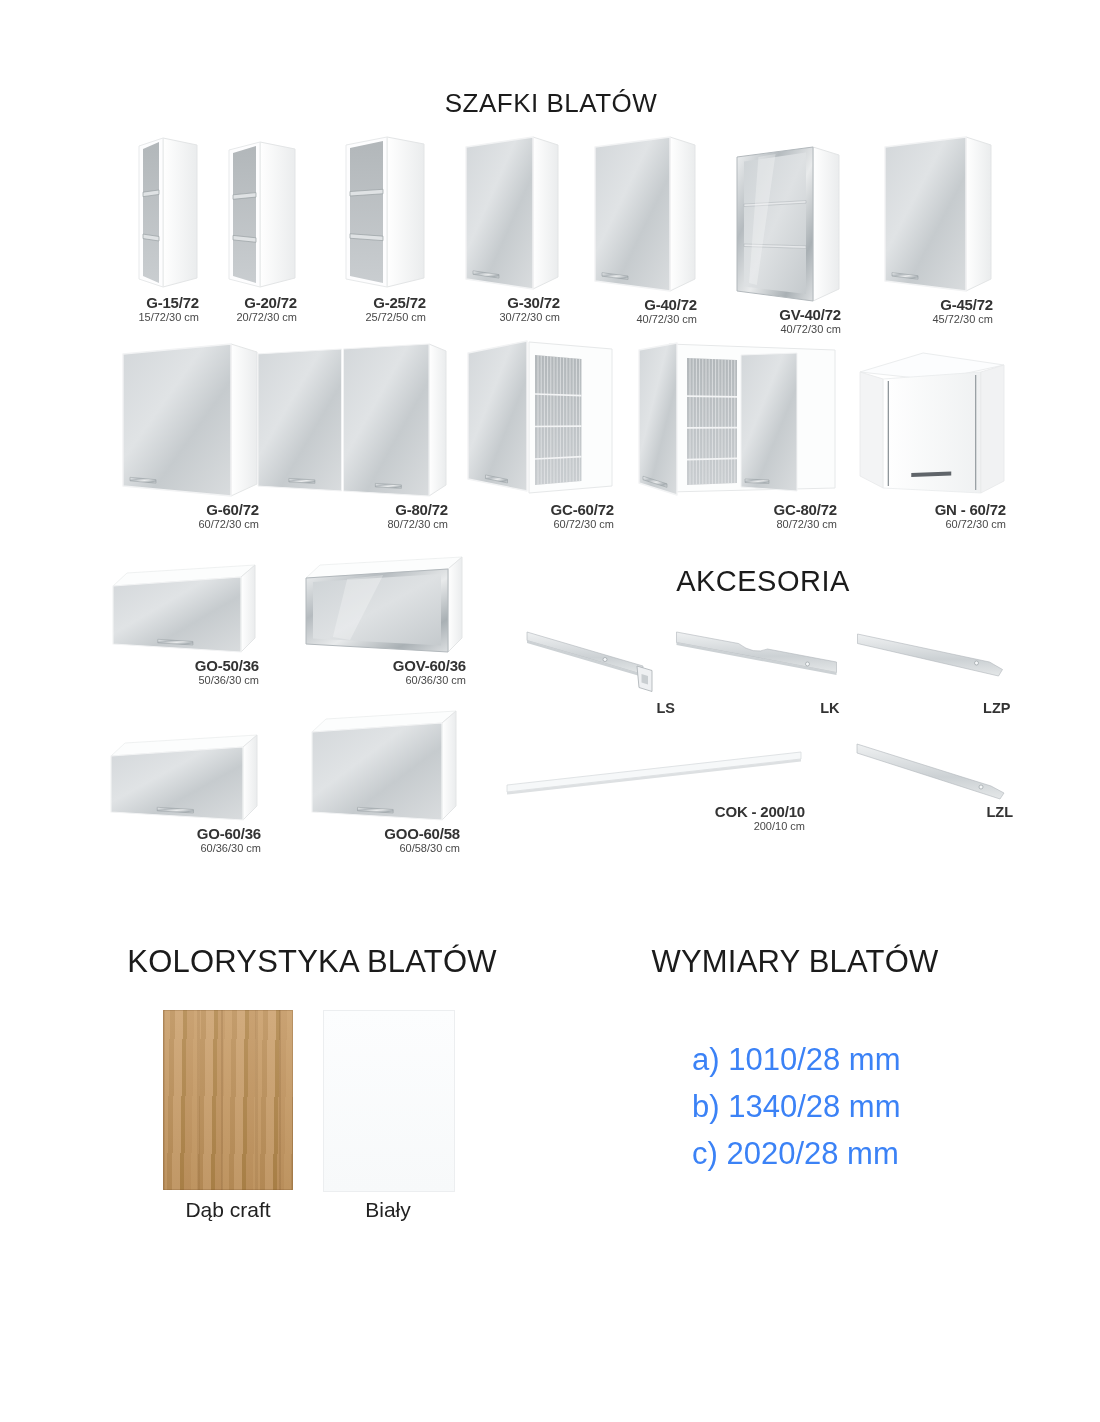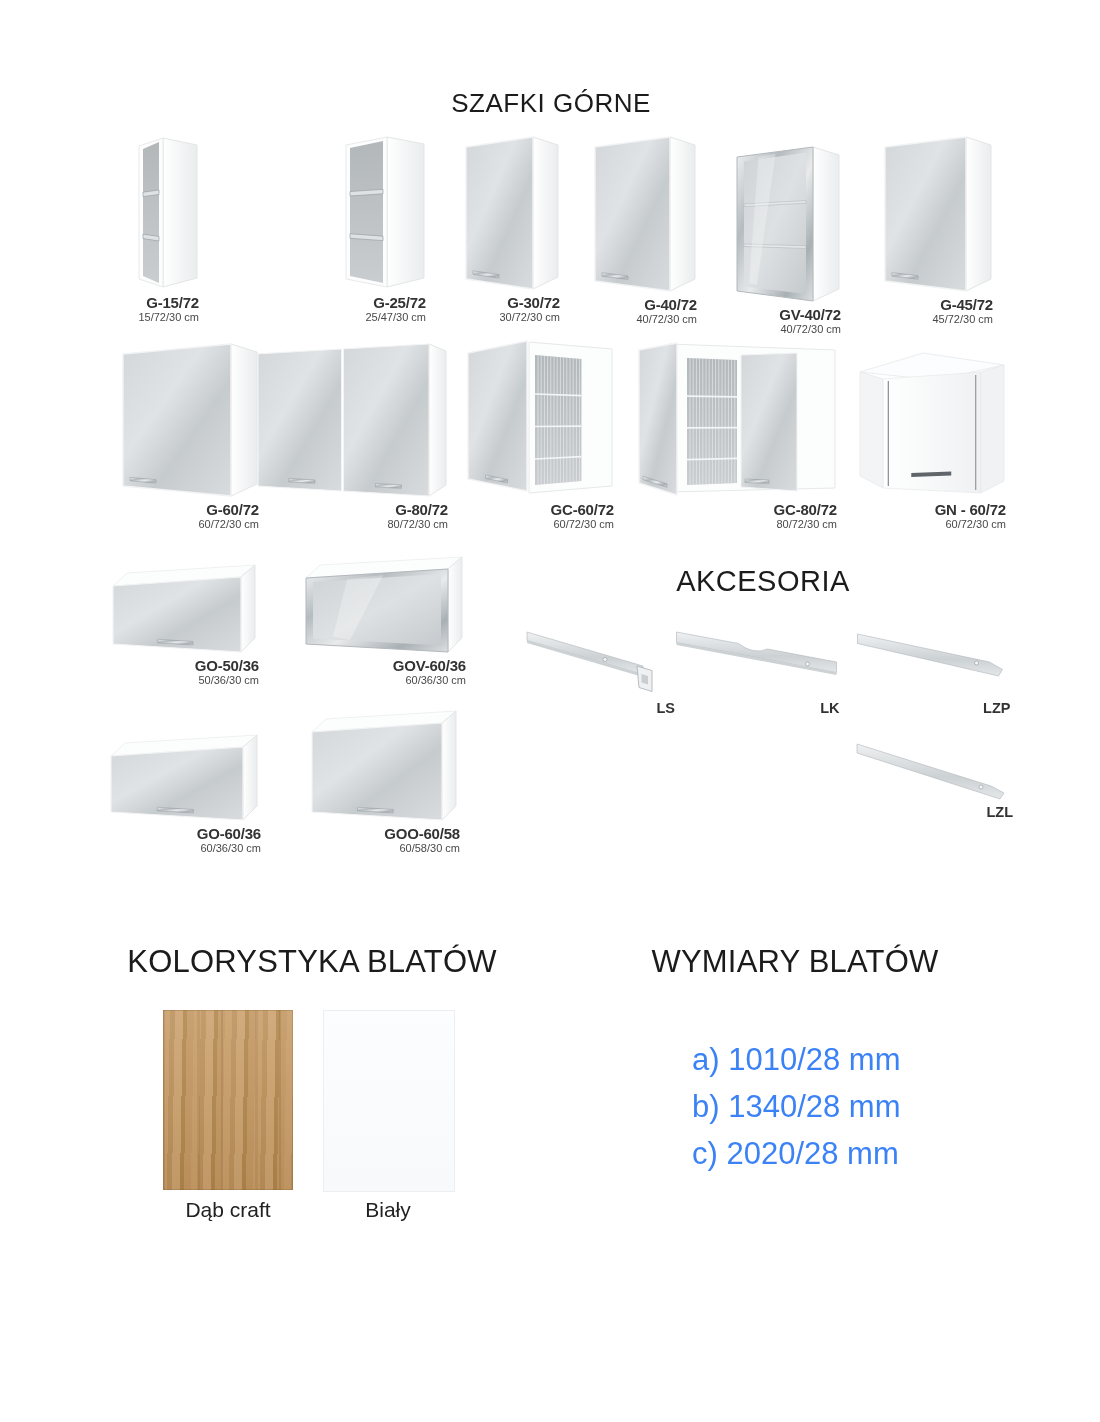--- a/index.html
+++ b/index.html
@@ -66,51 +66,66 @@
     <linearGradient id="g-strip" x1="0" y1="0" x2="0" y2="1">
       <stop offset="0" stop-color="#eff1f2"></stop>
         <stop offset="0.6" stop-color="#ccd1d4"></stop>
         <stop offset="1" stop-color="#e4e7e8"></stop>
     </linearGradient>
   </defs>
 </svg>
 
 <div class="page">
 
-  <div class="sec-title" style="left:551px;top:88px">SZAFKI GÓRNE</div>
+  <div class="sec-title" style="left:551px;top:88px">SZAFKI BLATÓW</div>
 
   <div class="item" style="left:168px;top:133px">
     <div class="figbox" style="height:158px">
         <div class="fig">
           <svg width="62" height="157" viewBox="0 0 62 157" xmlns="http://www.w3.org/2000/svg">
             <polygon points="26,4 60,11 60,144 26,153" fill="url(#g-side)" stroke="#e3e5e6" stroke-width="1" stroke-linejoin="round"></polygon>
             <polygon points="2,12 26,4 26,153 2,145" fill="#fdfdfe" stroke="#e7e9ea" stroke-width="1" stroke-linejoin="round"></polygon>
             <polygon points="6,15 22,8 22,149 6,142" fill="url(#g-int)"></polygon>
             <polygon points="6,58.18 22,55.940000000000005 22,60.440000000000005 6,62.68" fill="#dfe2e4" stroke="#9aa0a4" stroke-width="0.7" stroke-linejoin="round"></polygon>
             <polygon points="6,100.09 22,102.47 22,106.97 6,104.59" fill="#dfe2e4" stroke="#9aa0a4" stroke-width="0.7" stroke-linejoin="round"></polygon>
           </svg>
         </div>
       </div>
     <div class="pname">G-15/72</div>
     <div class="pdims">15/72/30 cm</div>
   </div>
+  <div class="item" style="left:262px;top:133px">
+    <div class="figbox" style="height:158px">
+        <div class="fig">
+          <svg width="70" height="153" viewBox="0 0 70 153" xmlns="http://www.w3.org/2000/svg">
+            <polygon points="33,4 68,11 68,140 33,149" fill="url(#g-side)" stroke="#e3e5e6" stroke-width="1" stroke-linejoin="round"></polygon>
+            <polygon points="2,12 33,4 33,149 2,141" fill="#fdfdfe" stroke="#e7e9ea" stroke-width="1" stroke-linejoin="round"></polygon>
+            <polygon points="6,15 29,8 29,145 6,138" fill="url(#g-int)"></polygon>
+            <polygon points="6,56.82 29,54.580000000000005 29,59.080000000000005 6,61.32" fill="#dfe2e4" stroke="#9aa0a4" stroke-width="0.7" stroke-linejoin="round"></polygon>
+            <polygon points="6,97.41000000000001 29,99.79 29,104.29 6,101.91000000000001" fill="#dfe2e4" stroke="#9aa0a4" stroke-width="0.7" stroke-linejoin="round"></polygon>
+          </svg>
+        </div>
+      </div>
+    <div class="pname">G-20/72</div>
+    <div class="pdims">20/72/30 cm</div>
+  </div>
   <div class="item" style="left:385px;top:133px">
     <div class="figbox" style="height:158px">
         <div class="fig">
           <svg width="82" height="158" viewBox="0 0 82 158" xmlns="http://www.w3.org/2000/svg">
             <polygon points="43,4 80,11 80,145 43,154" fill="url(#g-side)" stroke="#e3e5e6" stroke-width="1" stroke-linejoin="round"></polygon>
             <polygon points="2,12 43,4 43,154 2,146" fill="#fdfdfe" stroke="#e7e9ea" stroke-width="1" stroke-linejoin="round"></polygon>
             <polygon points="6,15 39,8 39,150 6,143" fill="url(#g-int)"></polygon>
             <polygon points="6,58.52 39,56.28 39,60.78 6,63.02" fill="#dfe2e4" stroke="#9aa0a4" stroke-width="0.7" stroke-linejoin="round"></polygon>
             <polygon points="6,100.76 39,103.14 39,107.64 6,105.26" fill="#dfe2e4" stroke="#9aa0a4" stroke-width="0.7" stroke-linejoin="round"></polygon>
           </svg>
         </div>
       </div>
     <div class="pname">G-25/72</div>
-    <div class="pdims">25/47/30 cm</div>
+    <div class="pdims">25/72/50 cm</div>
   </div>
   <div class="item" style="left:512px;top:133px">
     <div class="figbox" style="height:158px">
         <div class="fig">
           <svg width="96" height="158" viewBox="0 0 96 158" xmlns="http://www.w3.org/2000/svg">
             <polygon points="69,4 94,12 94,144 69,156" fill="url(#g-side)" stroke="#e3e5e6" stroke-width="1" stroke-linejoin="round"></polygon>
             <polygon points="2,14 69,4 69,156 2,146" fill="url(#g-door)" stroke="#f2f3f4" stroke-width="1.4" stroke-linejoin="round"></polygon>
             <polygon points="9,137.80434782608697 35,141.57246376811597 35,145.07246376811597 9,141.30434782608697" fill="url(#g-alu)" stroke="#8f969b" stroke-width="0.5" stroke-linejoin="round"></polygon>
           </svg>
         </div>
@@ -337,20 +352,32 @@
             <polygon points="132,15 146,3 146,98 132,112" fill="url(#g-side)" stroke="#e3e5e6" stroke-width="1" stroke-linejoin="round"></polygon>
             <polygon points="2,24 132,15 132,112 2,104" fill="url(#g-door)" stroke="#f2f3f4" stroke-width="1.2" stroke-linejoin="round"></polygon>
             <polygon points="47.519999999999996,99.30123076923077 83.16,101.49446153846154 83.16,104.99446153846154 47.519999999999996,102.80123076923077" fill="url(#g-alu)" stroke="#8f969b" stroke-width="0.5" stroke-linejoin="round"></polygon>
           </svg>
         </div>
       </div>
     <div class="pname">GOO-60/58</div>
     <div class="pdims">60/58/30 cm</div>
   </div>
 
+  <div class="item" style="left:655px;top:745px">
+    <div class="figbox" style="height:55px">
+        <div class="fig">
+          <svg width="300" height="55" viewBox="0 0 300 55" xmlns="http://www.w3.org/2000/svg">
+            <polygon points="2,40 296,7 296,14 2,47" fill="#f6f8f9" stroke="#d8dcde" stroke-width="0.8" stroke-linejoin="round"></polygon>
+            <polygon points="2,47 296,14 296,16.5 2,49.5" fill="#dde0e2"></polygon>
+          </svg>
+        </div>
+      </div>
+    <div class="pname">COK - 200/10</div>
+    <div class="pdims">200/10 cm</div>
+  </div>
   <div class="item" style="left:933px;top:738px">
     <div class="figbox" style="height:64px">
         <div class="fig">
           <svg width="160" height="64" viewBox="0 0 160 64" xmlns="http://www.w3.org/2000/svg">
             <polygon points="4,6 138,48 151,55 147,61 4,15" fill="url(#g-strip)" stroke="#b0b6ba" stroke-width="0.6" stroke-linejoin="round"></polygon>
             <circle cx="128" cy="49" r="2" fill="#f6f8f9" stroke="#9ba2a6" stroke-width="0.7"></circle>
           </svg>
         </div>
       </div>
     <div class="aname">LZL</div>

